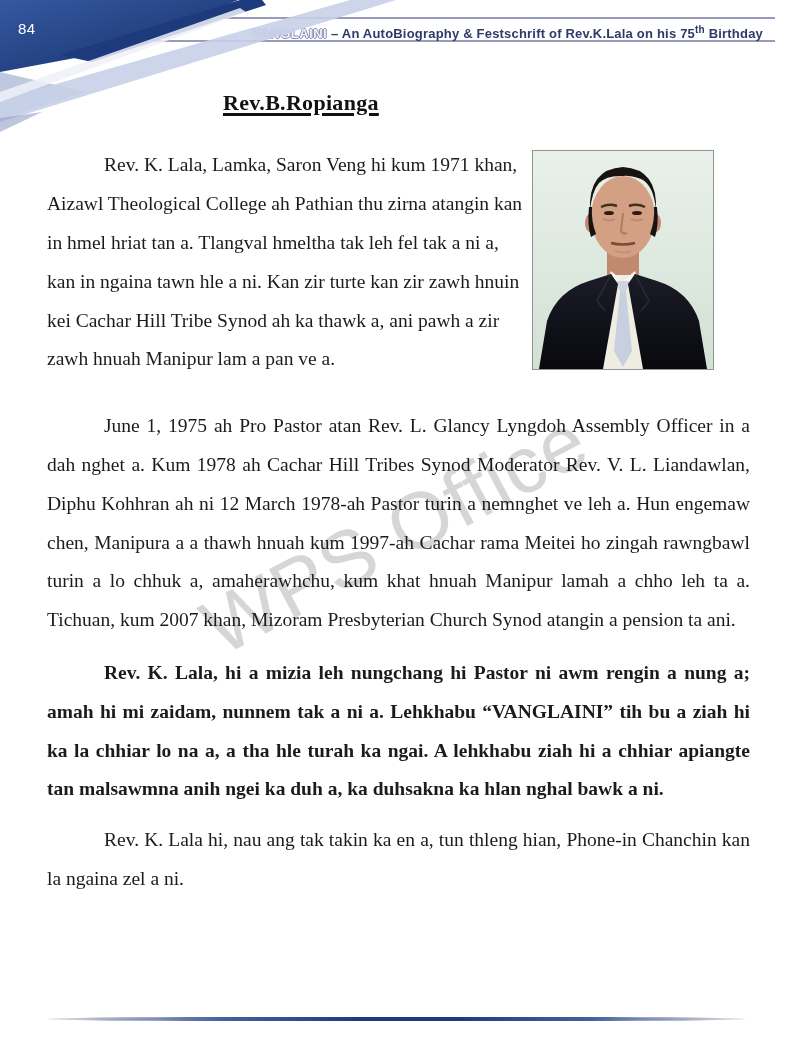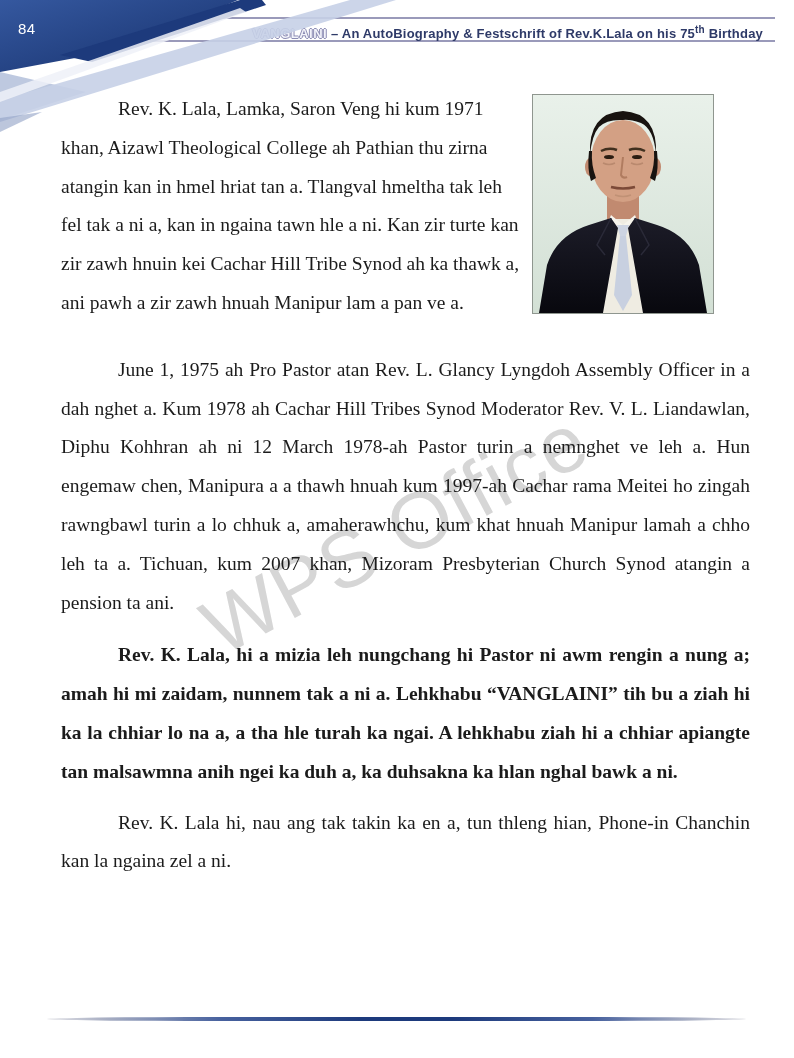--- a/index.html
+++ b/index.html
@@ -46,21 +46,21 @@
     margin:0 0 30px 178px; font-size:22px; font-weight:bold; line-height:1.2;
     text-decoration:underline; text-decoration-thickness:2.5px; text-underline-offset:3px;
     letter-spacing:.3px; color:#111111;
   }
   .photo-frame {
     float:right; width:182px; height:220px; margin:4px 36px 16px 8px;
     border:1px solid #8f968f; background:#e4ede6; box-sizing:border-box;
   }
   .photo-frame svg { display:block; width:100%; height:100%; }
   .content p {
-    margin:0 0 14px 16px; line-height:38.8px; text-indent:57px; text-align:justify;
+    margin:0 0 14px 2px; line-height:38.8px; text-indent:57px; text-align:justify;
   }
   .content p.para-1 { text-align:left; margin-bottom:28px; }
   .content p.para-2 { clear:right; }
   .content p.para-3 { margin-bottom:12px;font-weight:bold; }
   .content p.para-4 { margin-bottom:8px; }
 
   
   .footer-rule {
     position:absolute; left:47px; top:1017px; width:699px; height:4px; z-index:2;
     border-radius:50% / 100%;
@@ -88,20 +88,21 @@
     <polygon points="0,92 240,8 246,12 0,102" fill="#eef1f8" opacity="0.85"></polygon>
     <polygon points="0,118 0,132 42,112" fill="#8fa0c4" opacity="0.6"></polygon>
   </svg>
   <div class="page-number">84</div>
 
   <div class="header-band"><span class="book-title">VANGLAINI</span> <span>–</span> <span>An AutoBiography &amp; Festschrift of Rev.K.Lala on his 75</span><sup>th</sup> <span>Birthday</span></div>
 
   <div class="watermark">WPS Office</div>
 
   <div class="content">
+    <h1 class="article-title">Rev.B.Ropianga</h1>
 
     <div class="photo-frame" role="img" aria-label="Portrait photograph of an elderly man in a dark suit and light tie">
       <svg viewBox="0 0 180 218" aria-hidden="true">
         <defs>
           <linearGradient id="bgG" x1="0" y1="0" x2="0" y2="1">
             <stop offset="0" stop-color="#e9f1ea"></stop>
               <stop offset="1" stop-color="#d3e0d5"></stop>
           </linearGradient>
           <linearGradient id="suitG" x1="0" y1="0" x2="0" y2="1">
             <stop offset="0" stop-color="#1c1c28"></stop>

